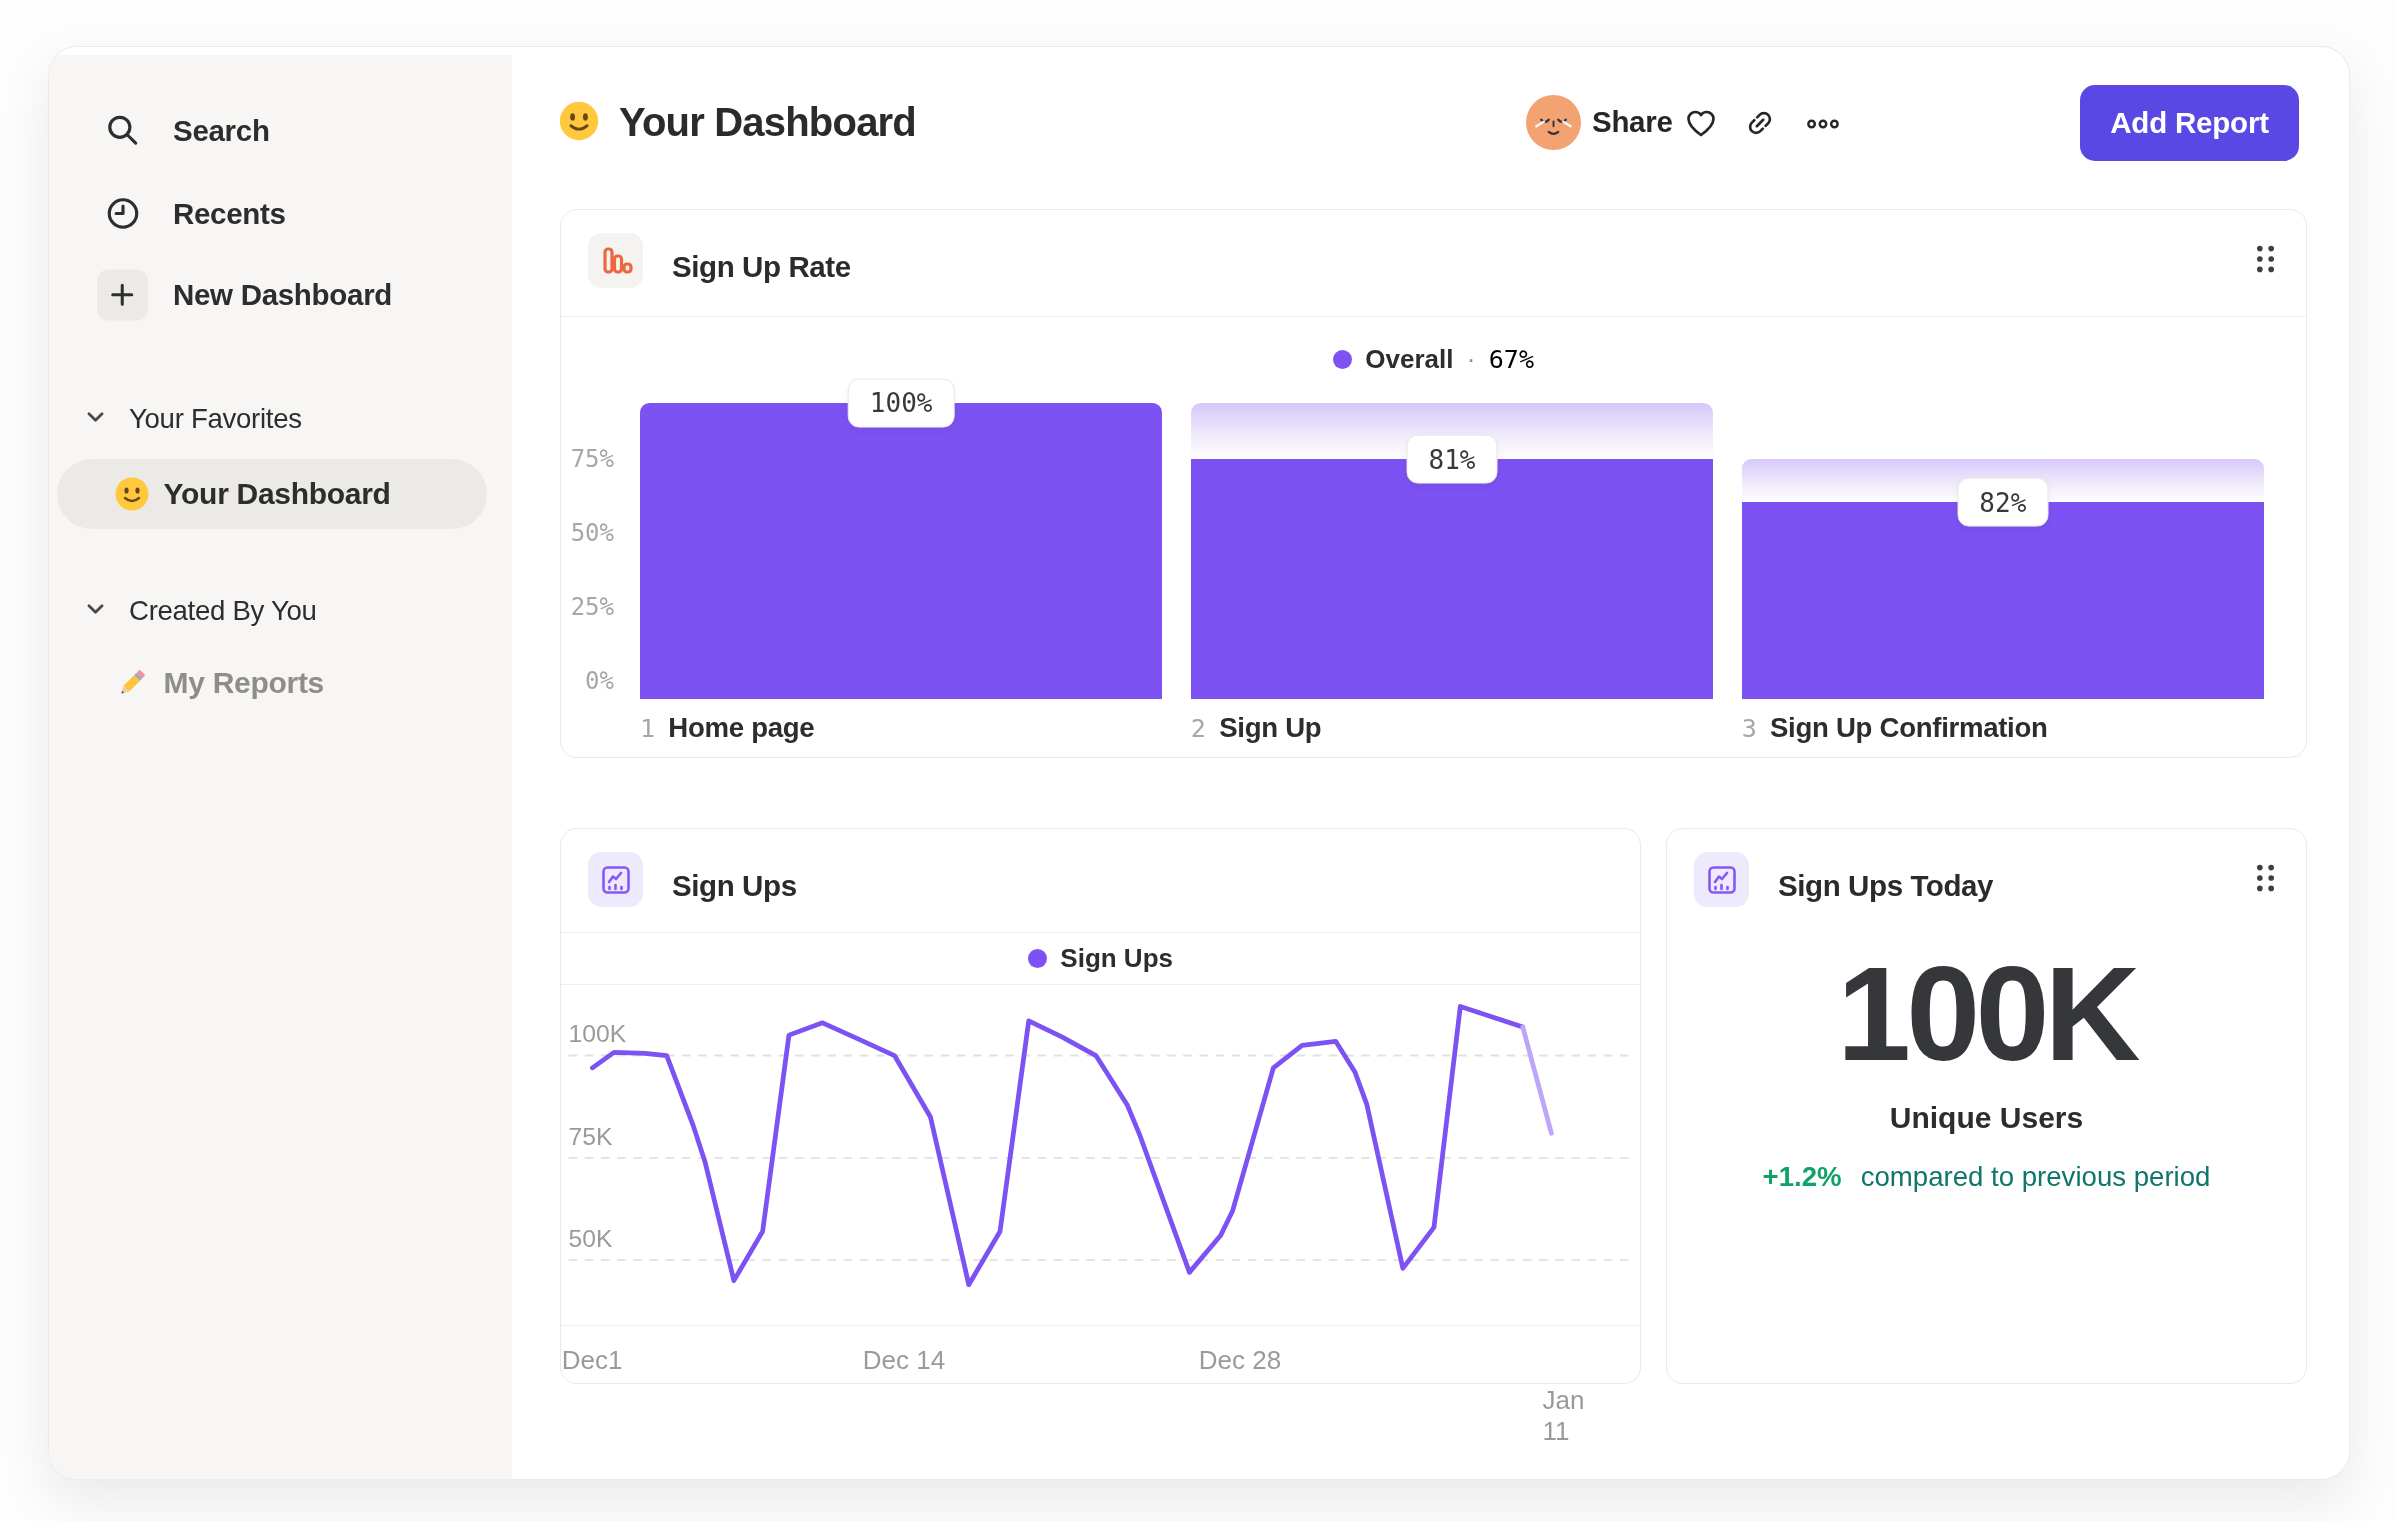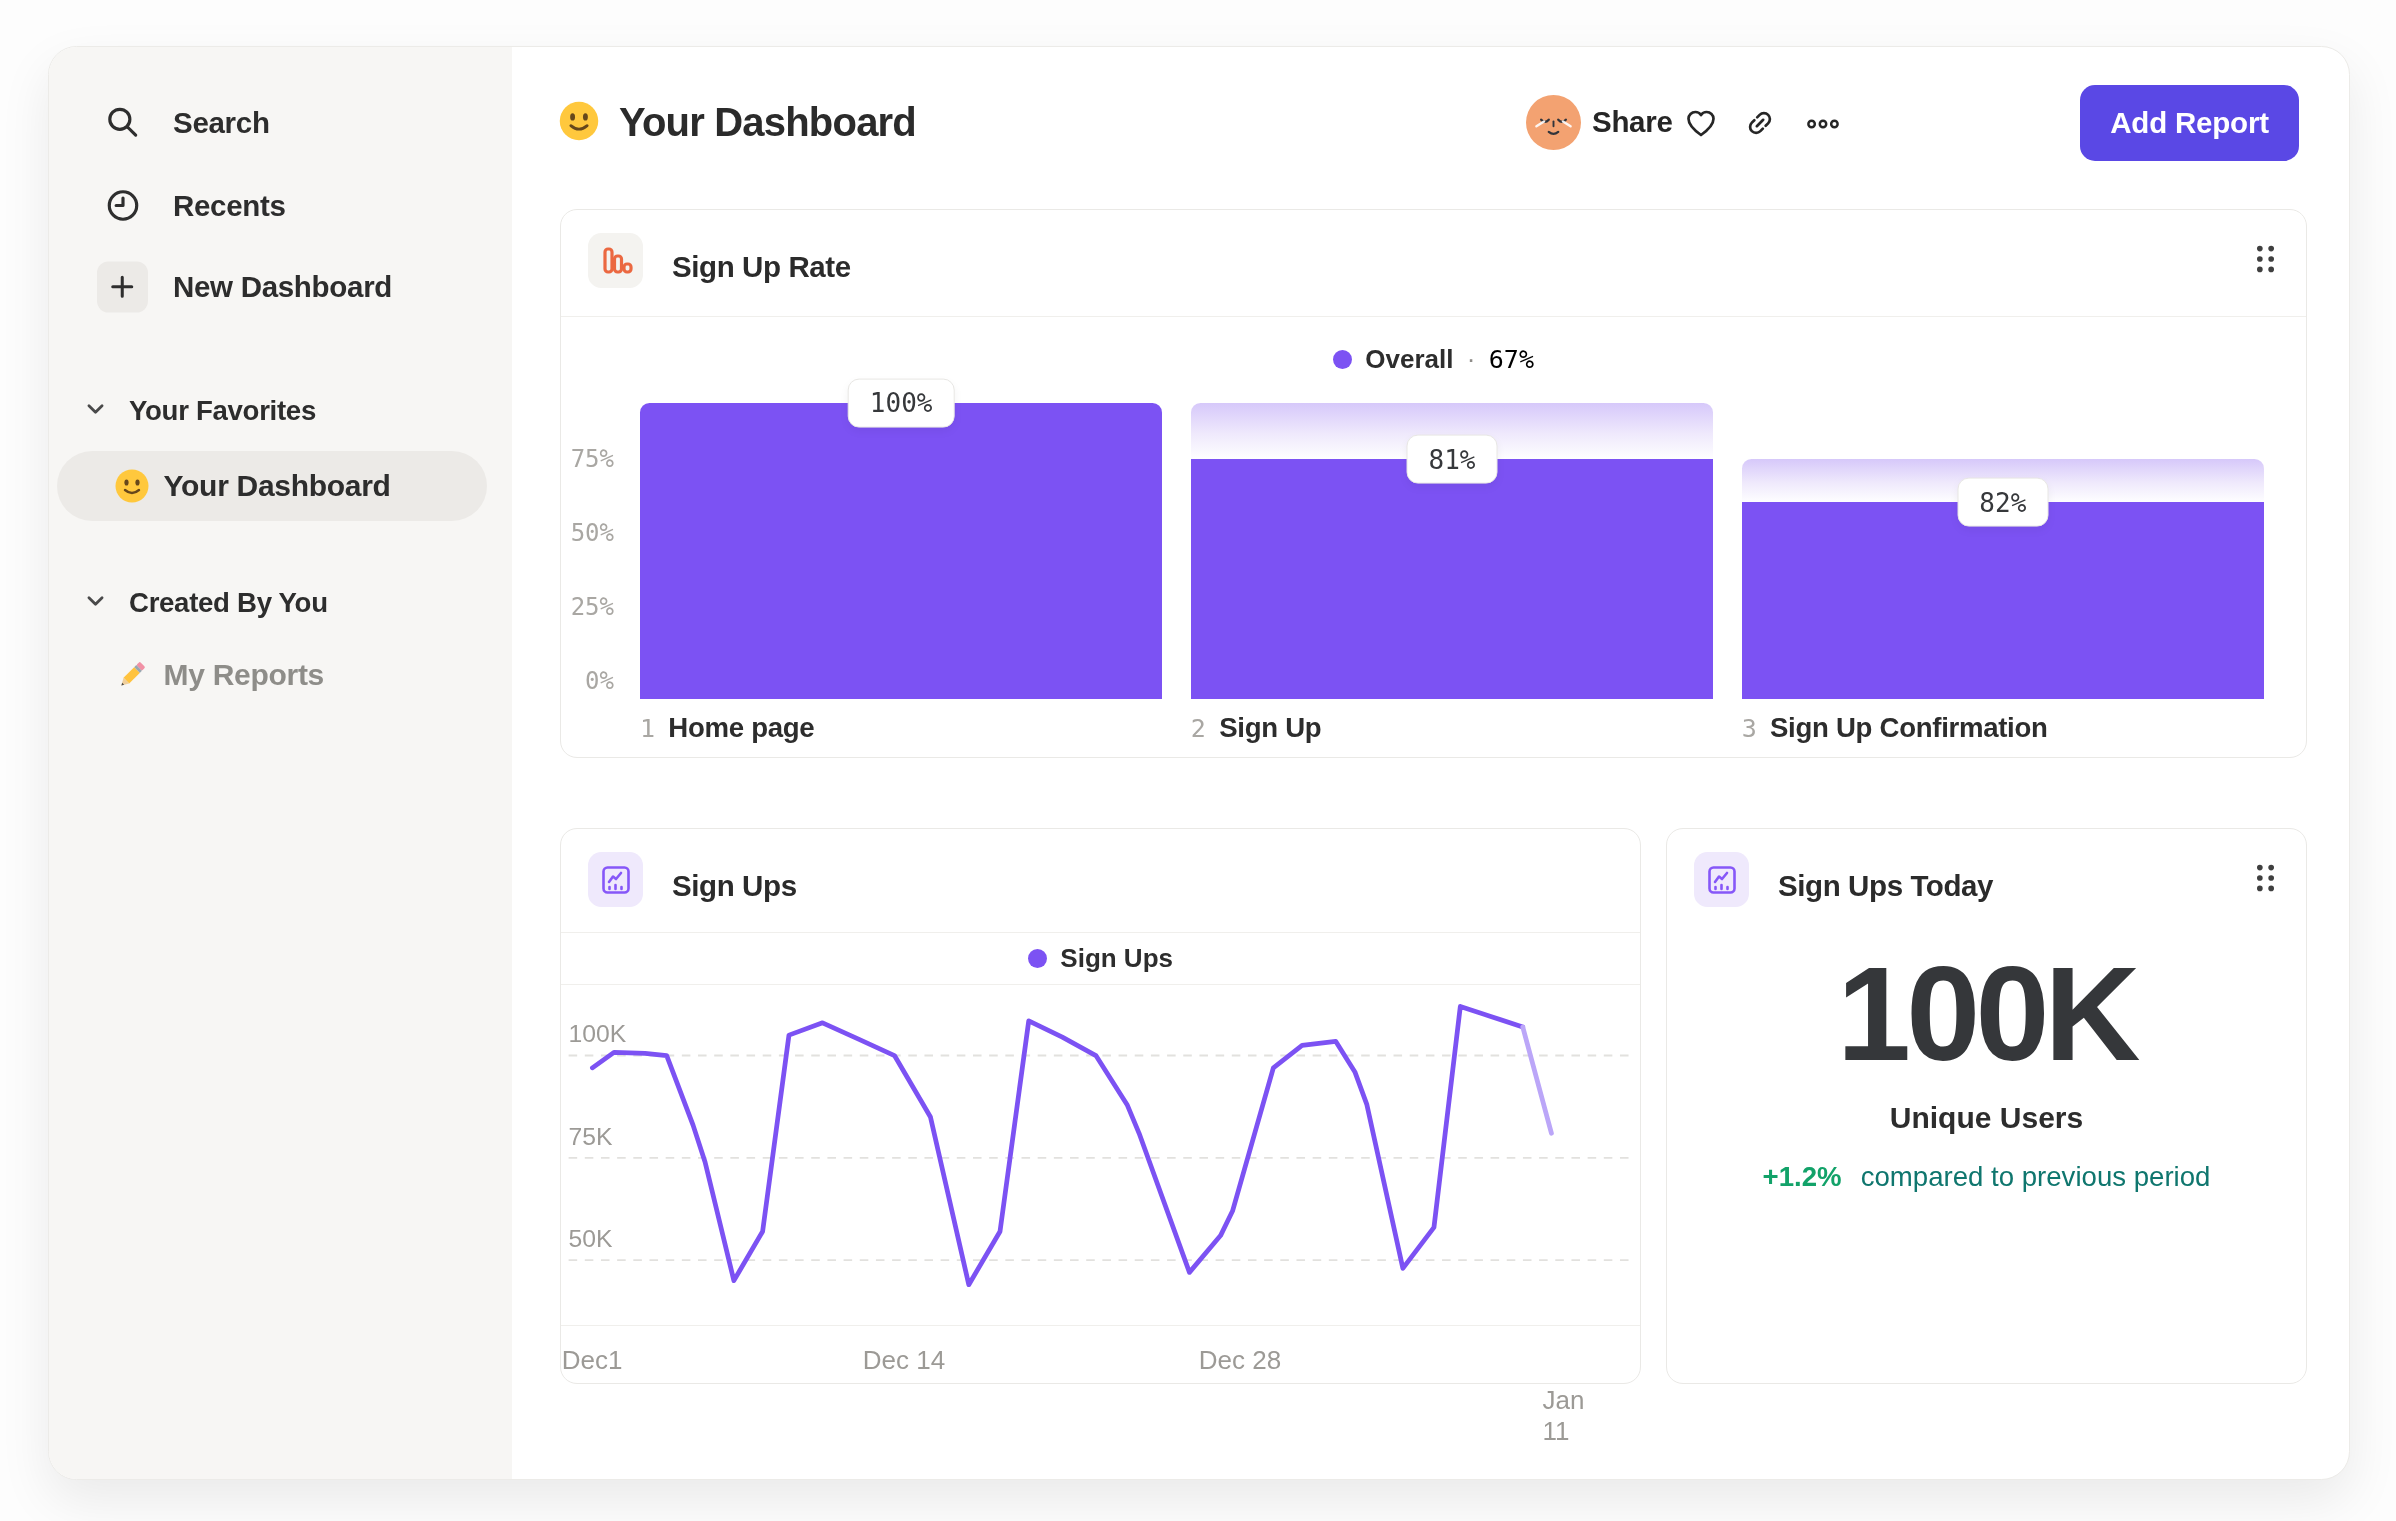--- a/index.html
+++ b/index.html
@@ -3,31 +3,31 @@
 <meta charset="utf-8">
 <style>
   html,body{margin:0;padding:0;background:#fdfdfd;}
   *{box-sizing:border-box;}
   .screen{position:relative;width:2397px;height:1522px;overflow:hidden;
           font-family:"Liberation Sans",sans-serif;color:#2d2d2d;background:#fdfdfd;}
   .app-window{position:absolute;left:48px;top:46px;width:2302px;height:1434px;
           background:#fff;border:1px solid #ecebe8;border-radius:28.5px;
           box-shadow:0 21px 52px rgba(0,0,0,.08);overflow:hidden;}
   
-  .sidebar{position:absolute;left:0;top:0;bottom:0;width:463px;background:#f7f6f4;text-align:center;}
+  .sidebar{position:absolute;left:0;top:8px;bottom:0;width:463px;background:#f7f6f4;text-align:center;}
   .nav-item{position:absolute;left:0;width:100%;height:63px;cursor:pointer;}
   .nav-item .nav-icon{position:absolute;left:48px;top:50%;transform:translateY(-50%);width:51px;height:51px;
           display:flex;align-items:center;justify-content:center;}
   .nav-item .plus-box{background:#eceae7;border-radius:11.4px;}
   .nav-item .nav-label{position:absolute;left:124px;top:50%;transform:translateY(-50%);
           font-size:29.5px;font-weight:700;color:#2d2d2d;letter-spacing:-0.3px;}
   .section-header{position:absolute;left:0;width:100%;height:53px;cursor:pointer;}
   .section-header .chev{position:absolute;left:36px;top:50%;transform:translateY(-50%);}
   .section-header .sec-label{position:absolute;left:80px;top:50%;transform:translateY(-50%);
-          font-size:27.6px;font-weight:700;color:#2d2d2d;letter-spacing:-0.3px;}
+          font-size:27.6px;font-weight:400;color:#2d2d2d;letter-spacing:-0.3px;}
   .side-entry{position:absolute;height:70px;cursor:pointer;}
   .side-entry .entry-icon{position:absolute;left:57px;top:50%;transform:translateY(-50%);width:36px;height:36px;}
   .side-entry .entry-label{position:absolute;left:107px;top:50%;transform:translateY(-50%);
           font-size:30px;font-weight:700;letter-spacing:-0.3px;}
   .side-entry.active{left:7.6px;right:25px;background:#eceae7;border-radius:36px;}
   .side-entry.active .entry-label{color:#2d2d2d;}
   .side-entry.muted .entry-label{color:#8e8d89;}
   
   .page-title-wrap{position:absolute;left:509px;top:49px;height:53px;display:flex;align-items:center;gap:19px;}
   .page-title-wrap h1{margin:0;font-size:40px;font-weight:700;color:#2b2b2b;letter-spacing:-0.8px;}

